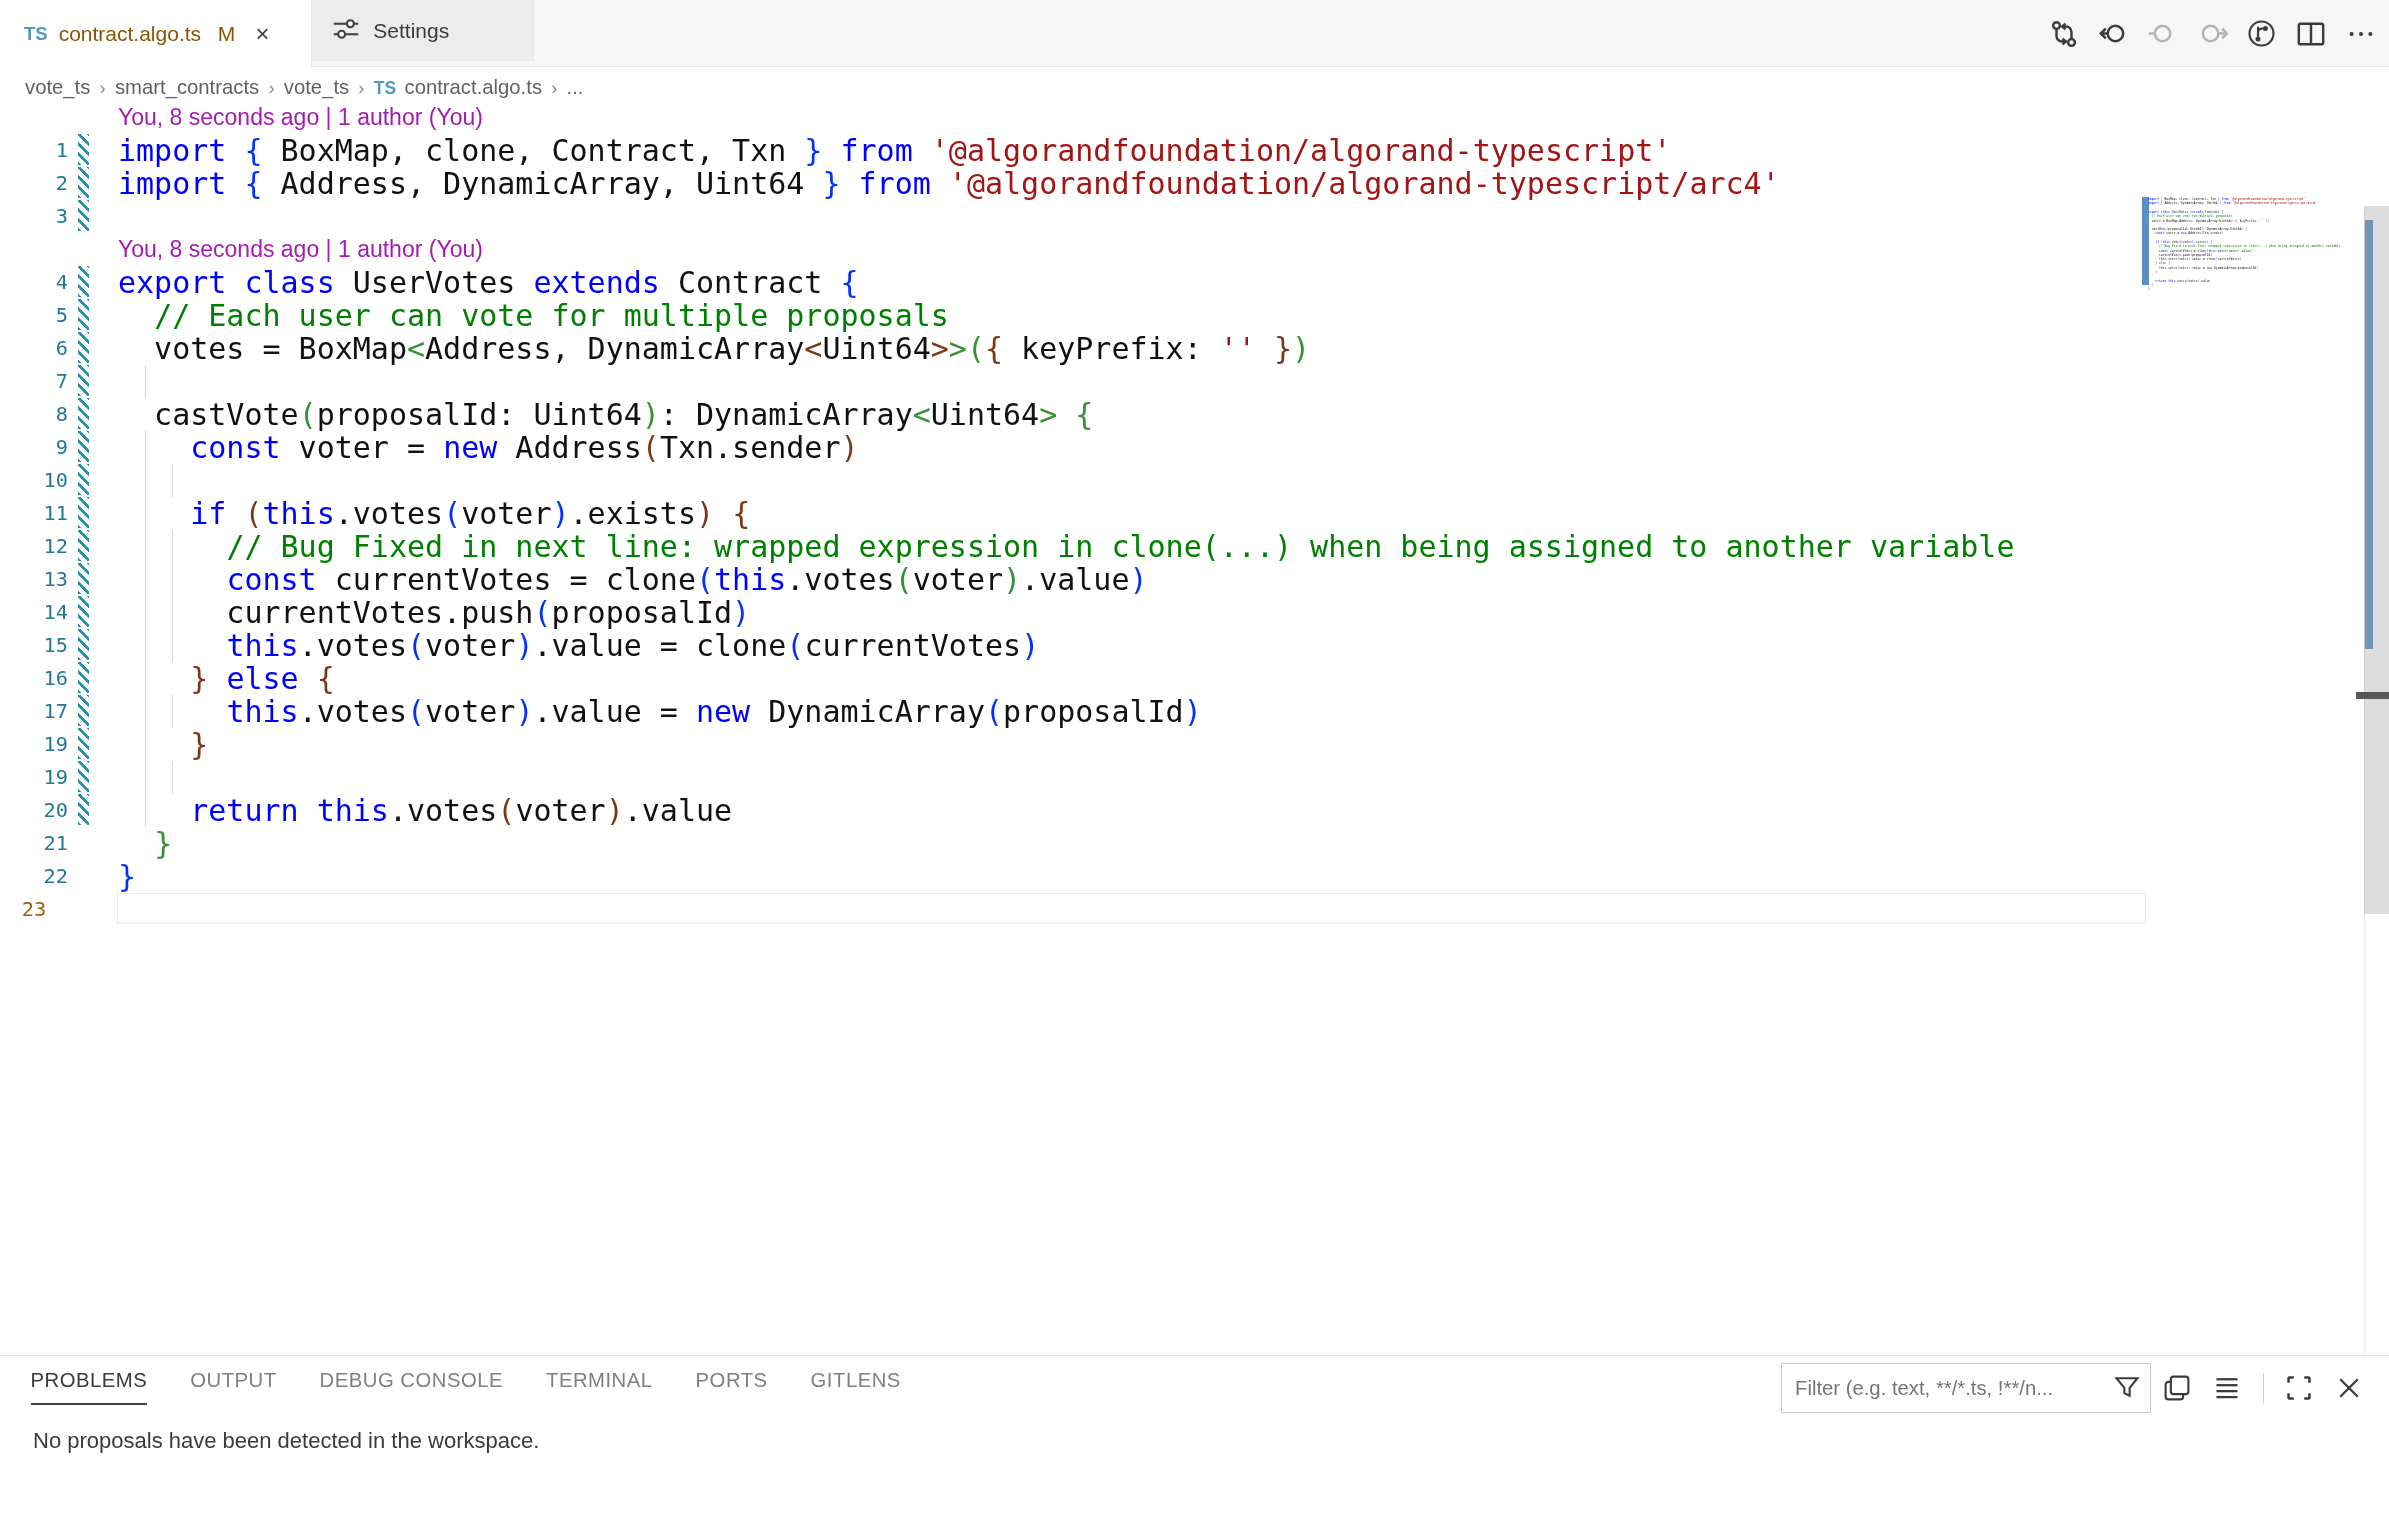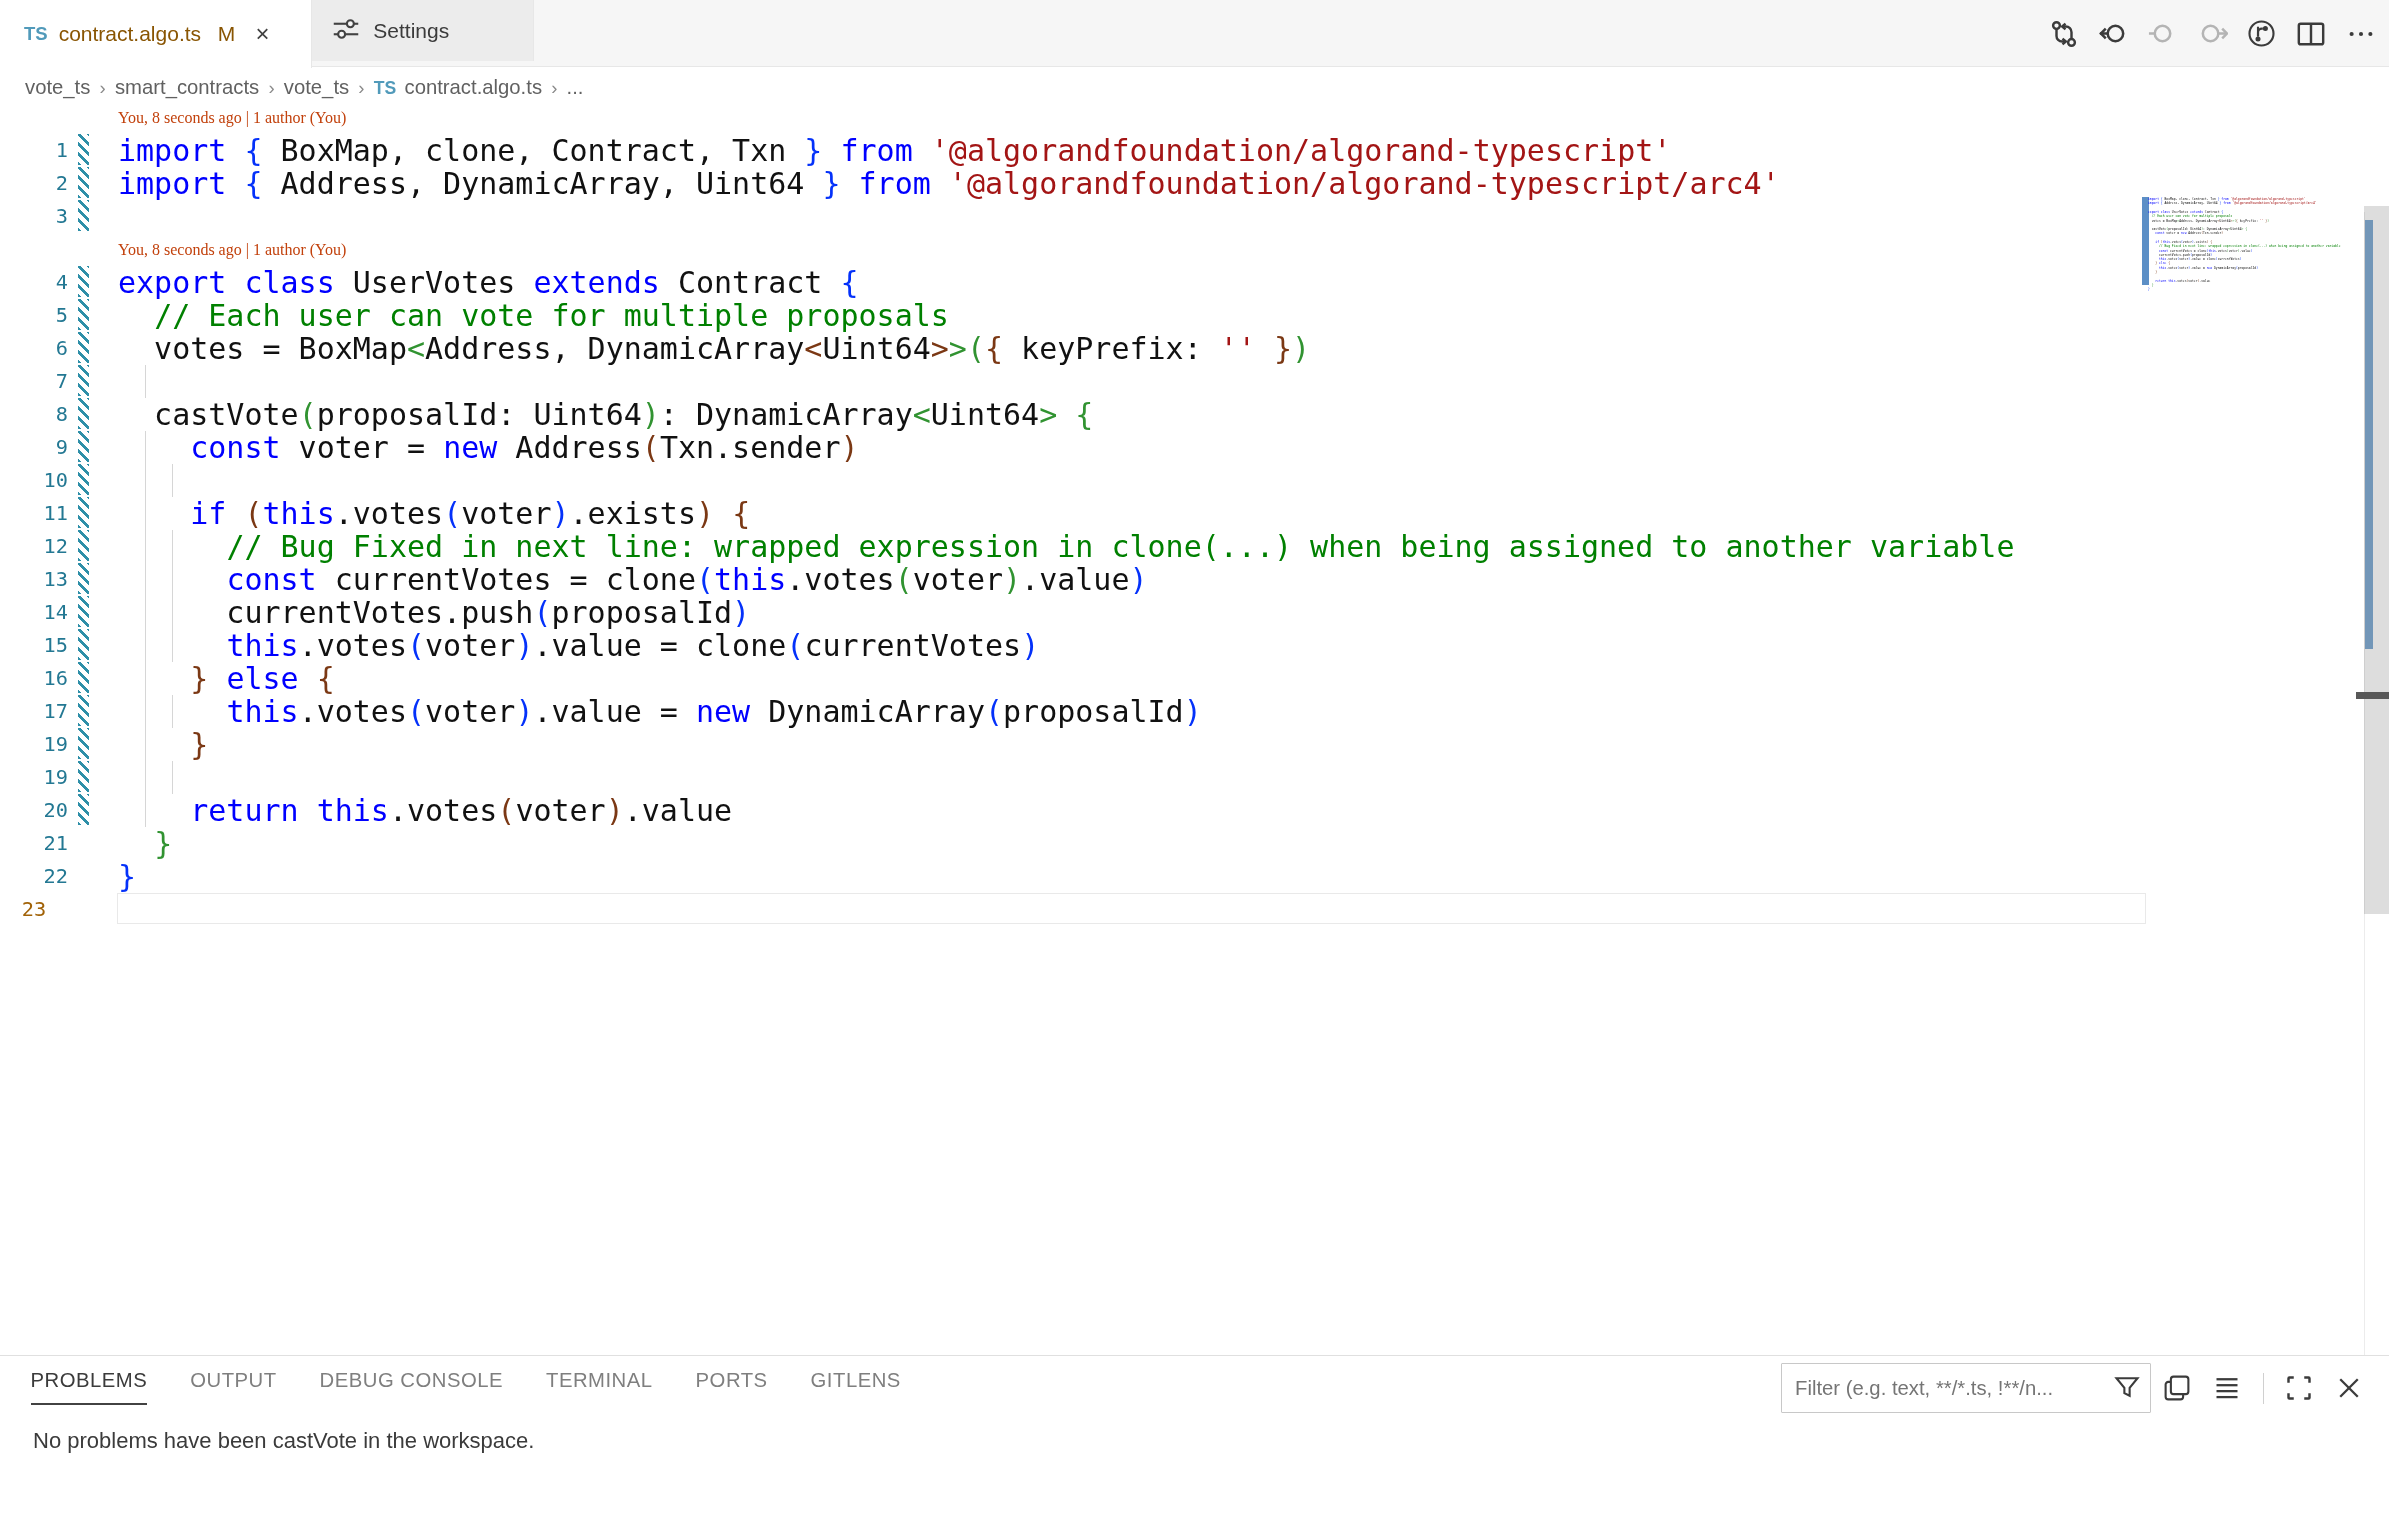--- a/index.html
+++ b/index.html
@@ -29,21 +29,21 @@
                 font-size:20.3px; color:#616161; }
   .bc-item { white-space:pre; }
   .bc-sep { color:#8a8a8a; padding:0 9.2px; font-size:18.5px; }
   .bc-ts { color:#519aba; font-weight:bold; font-size:17.6px; margin-right:8.3px; }
 
   
   .editor { position:absolute; left:0; top:106px; width:2389px; height:1248px; background:#fff; }
   .rows { position:absolute; left:0; top:-5.5px; width:2145px; }
   .row { position:relative; height:33px; white-space:pre; }
   .blame { position:absolute; left:118px; top:0; height:33px; line-height:33px;
-           color:#c2410c; font-size:16px; font-family:Liberation Serif, serif; }
+           color:#a21caf; font-size:23px; font-family:Liberation Sans, sans-serif; }
   .ln { position:absolute; left:0; top:0; width:68px; text-align:right; line-height:33px;
         color:#237893; font-size:20.3px; font-family:"DejaVu Sans Mono",monospace; }
   .row.cur .ln { color:#a16207;text-align:center; }
   .stripe { position:absolute; left:78px; top:0.9px; width:11px; height:31px;
             background:repeating-linear-gradient(45deg,#2e8fa8 0 2.8px,#ffffff 2.8px 7px); }
   .code { position:absolute; left:118px; top:0; height:33px; line-height:33px;
           font-family:"DejaVu Sans Mono",monospace; font-size:30px; color:#111; }
   .guide { position:absolute; top:0; width:0.9px; height:33px; background:#d6d6d6; }
   .curbox { position:absolute; left:117px; top:0.9px; width:2029px; height:30.5px;
             border:1.8px solid #e9e9e9; }
@@ -278,16 +278,16 @@
         </svg>
       </span>
       <span class="pact">
         <svg width="28" height="28" viewBox="0 0 16 16" stroke="currentColor" stroke-width="1.3">
           <line x1="3" y1="3" x2="13" y2="13"></line>
             <line x1="13" y1="3" x2="3" y2="13"></line>
         </svg>
       </span>
     </div>
 
-    <div class="panel-msg">No problems have been castVote in the workspace.</div>
+    <div class="panel-msg">No proposals have been detected in the workspace.</div>
   </div>
 </div>
 
 
 </body></html>

